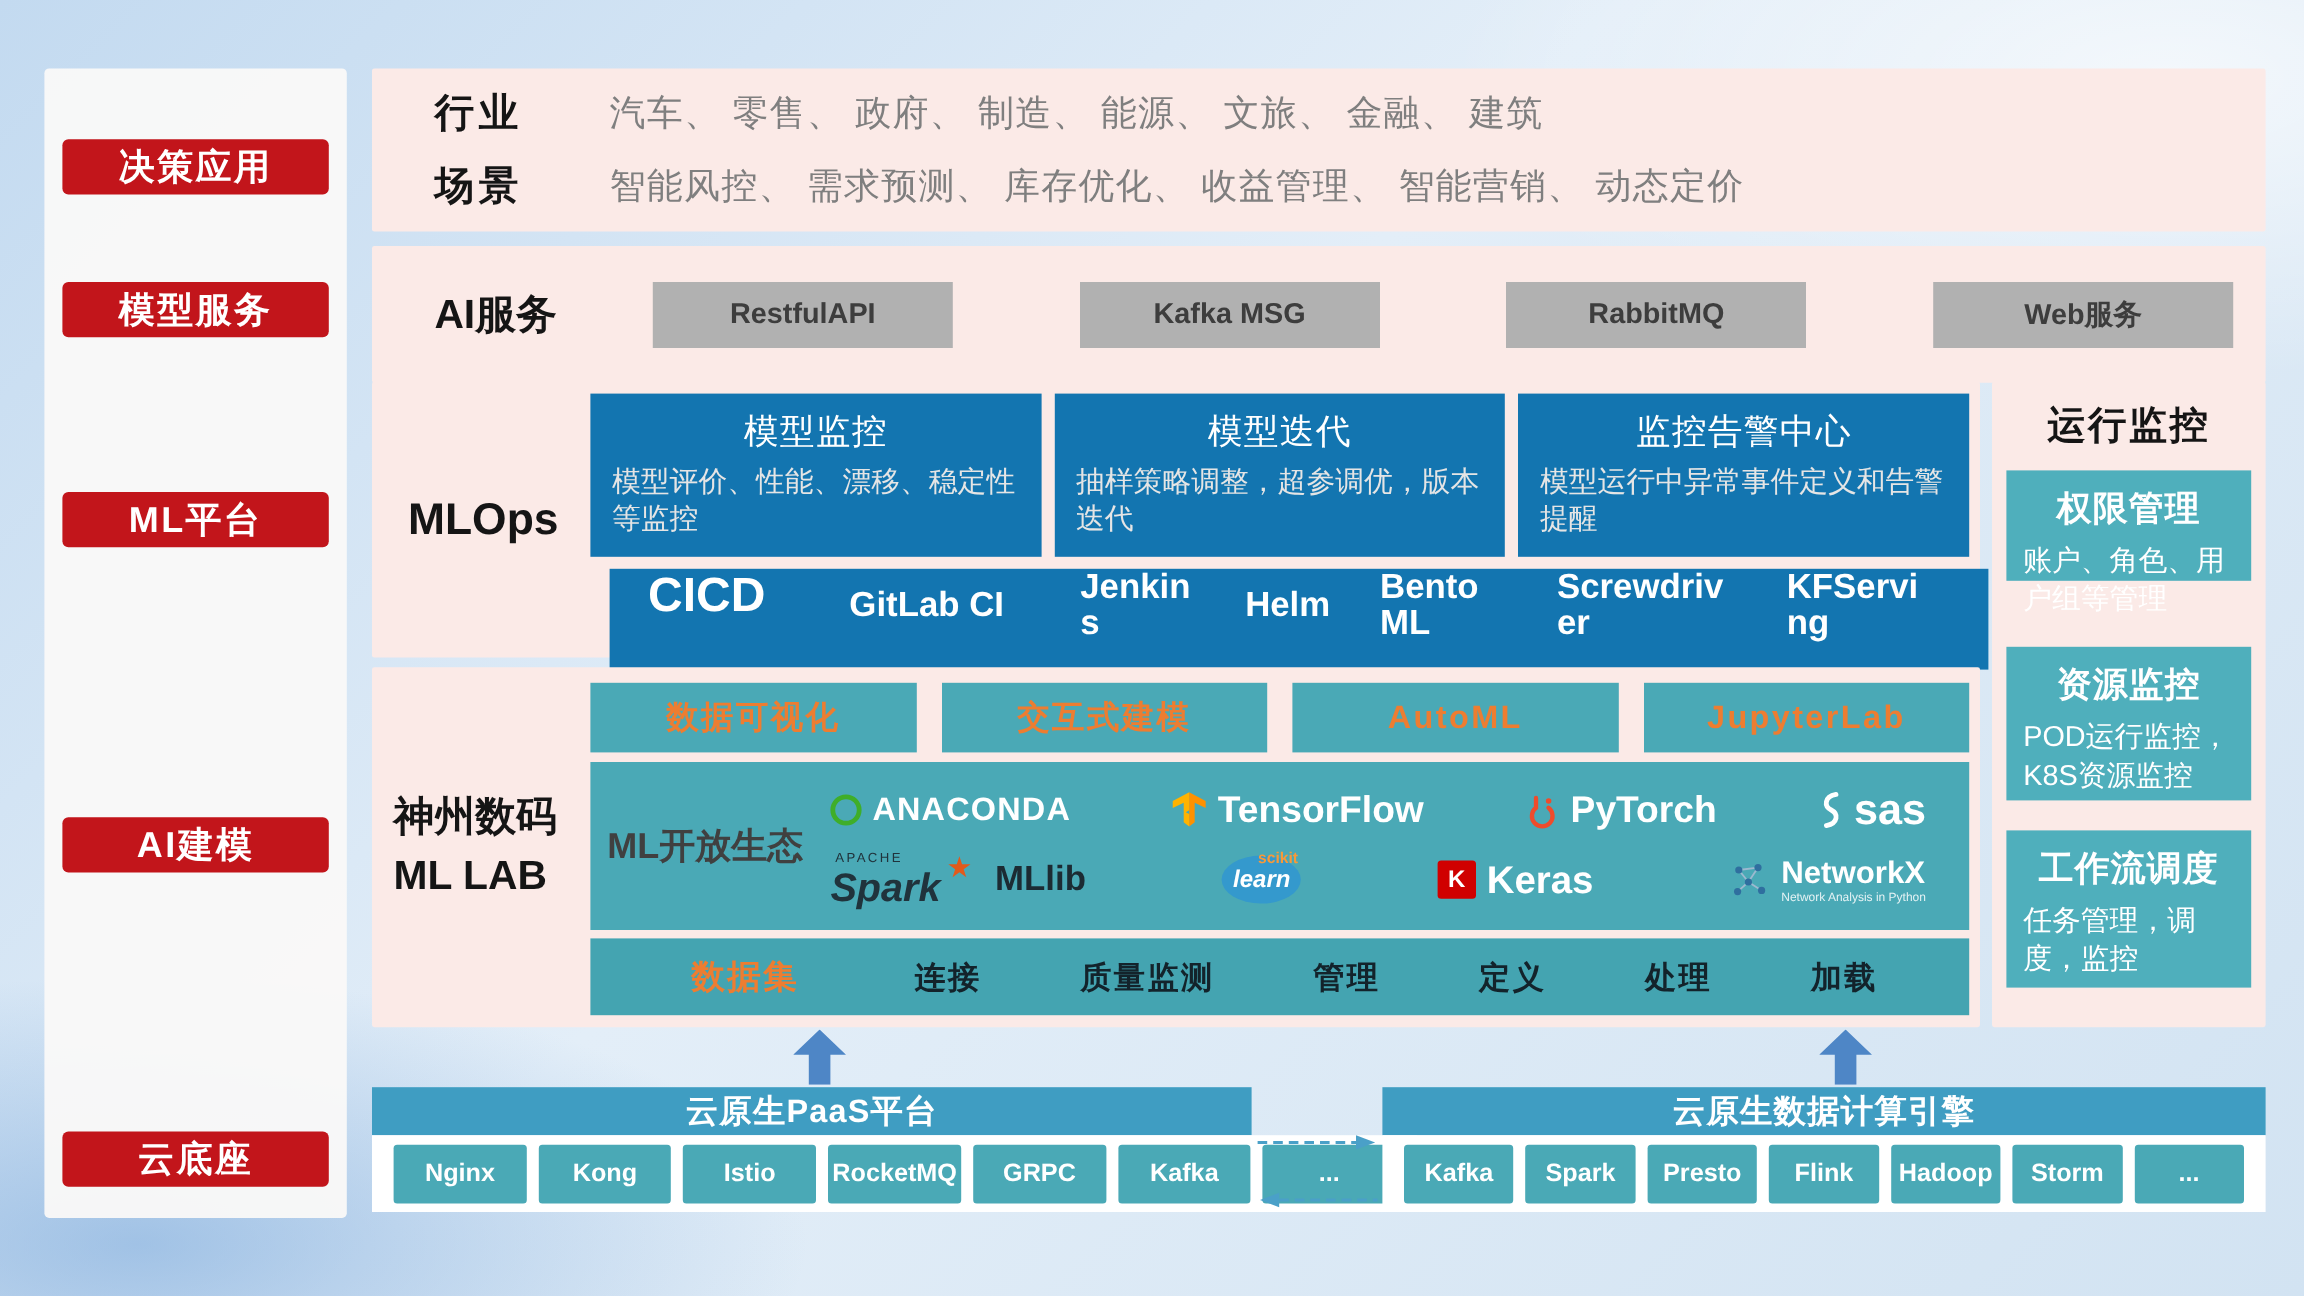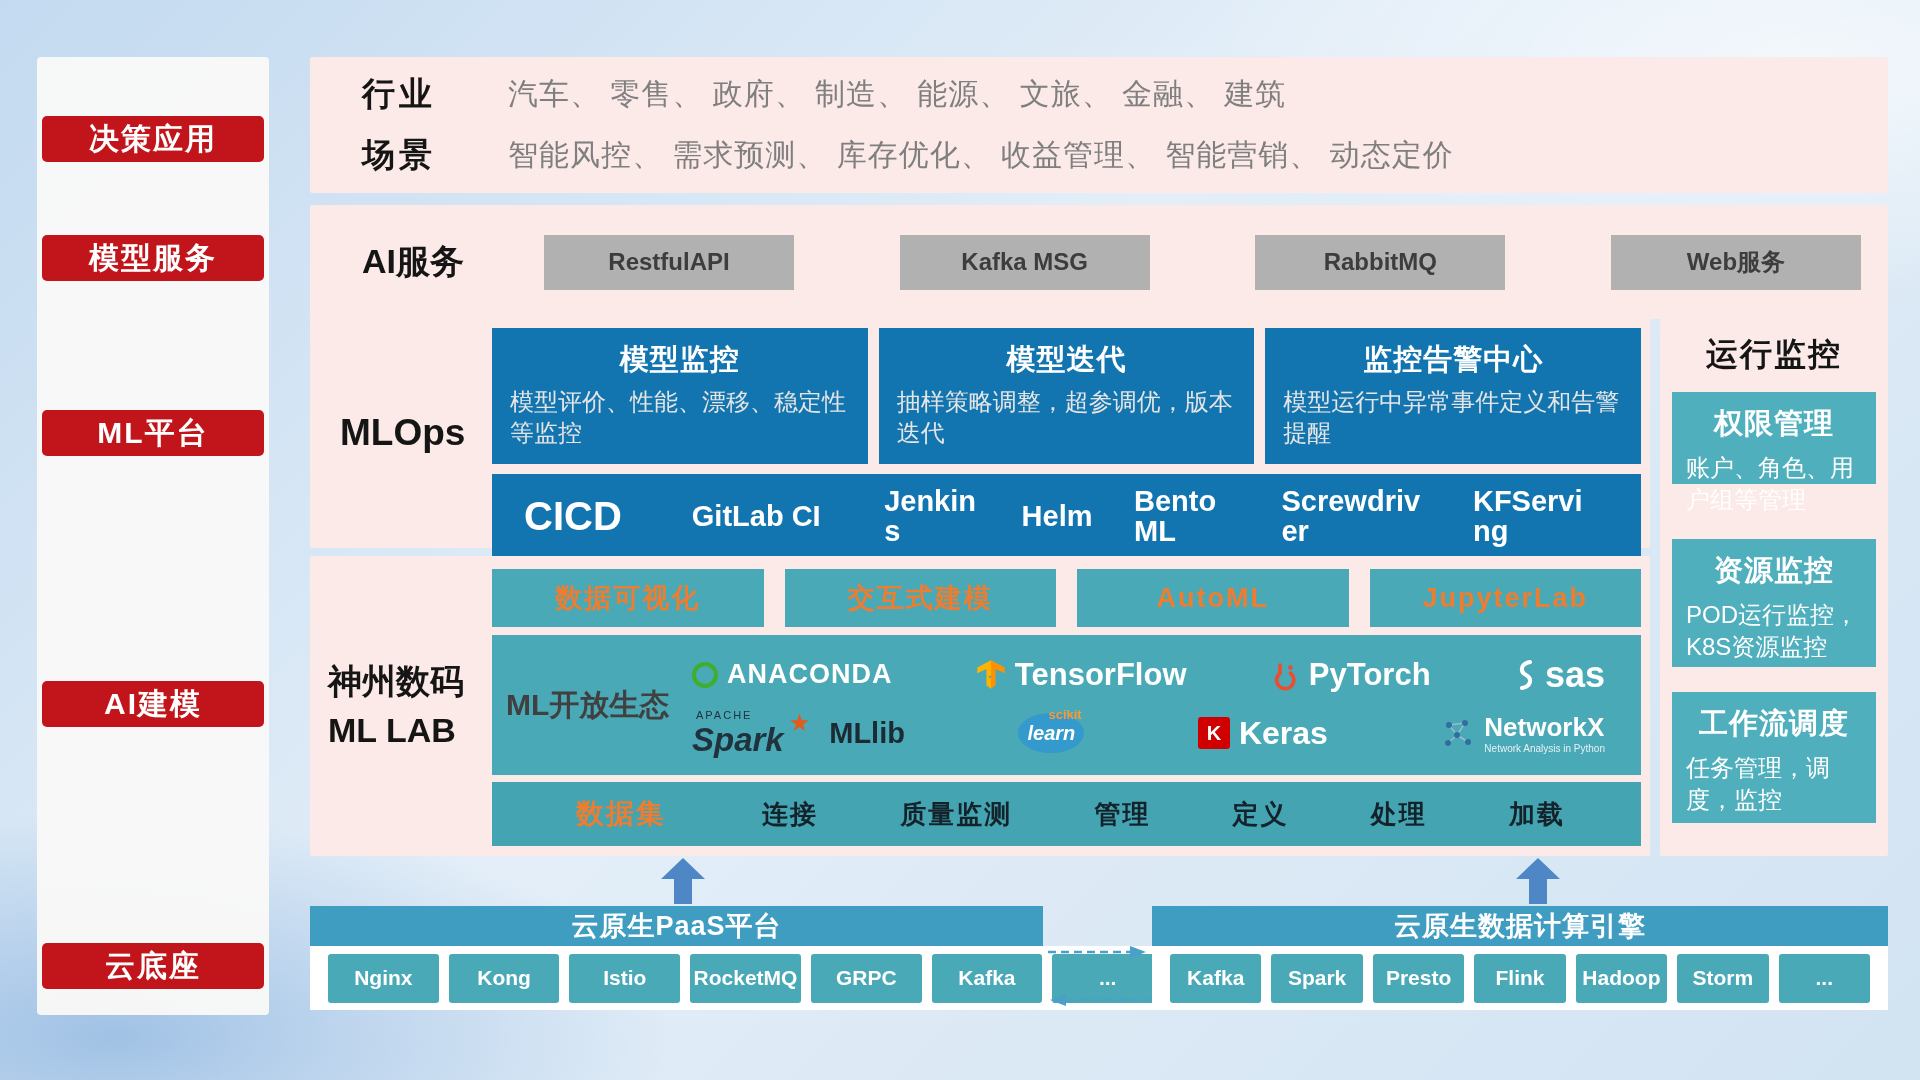--- a/index.html
+++ b/index.html
@@ -7,21 +7,21 @@
   body {
     font-family:"Liberation Sans","DejaVu Sans",sans-serif;
     background:
       radial-gradient(ellipse 900px 360px at 6% 96%, rgba(110,160,215,.55), transparent 62%),
       radial-gradient(ellipse 1000px 420px at 94% 6%, rgba(255,255,255,.65), transparent 60%),
       linear-gradient(135deg,#c3daf0 0%,#e3eef8 45%,#d2e3f2 100%);
   }
   .canvas { position:relative; width:1920px; height:1080px; }
 
   
-  .sidebar { position:absolute; left:37px; top:57px; width:232px; height:958px;
+  .sidebar { position:absolute; left:37px; top:57px; width:252px; height:958px;
     background:rgba(250,249,248,.95); border-radius:4px;text-decoration:underline; }
   .badge { position:absolute; left:50%; transform:translateX(-50%); width:222px; height:46px;
     background:#c2151b; color:#fff; font-weight:bold; font-size:30px; letter-spacing:2px;
     display:flex; align-items:center; justify-content:center; border-radius:5px; }
 
   
   .panel { position:absolute; background:#fbeae7; border-radius:2px; }
   #panel-industry { left:310px; top:57px; width:1578px; height:136px;
     display:flex; flex-direction:column; justify-content:space-evenly; padding-left:52px; }
   .ind-row { display:flex; align-items:center; }
@@ -32,24 +32,24 @@
   .svc-label { margin-left:52px; width:130px; font-size:34px; font-weight:bold; color:#151515; }
   .svc-buttons { flex:1; display:flex; justify-content:space-between; margin:0 27px 0 52px; }
   .gray-btn { width:250px; height:55px; background:#b1b1b1; color:#3d3d3d; font-size:24px;
     font-weight:bold; display:flex; align-items:center; justify-content:center; }
 
   #panel-mlops { left:310px; top:318px; width:1340px; height:230px; }
   .mlops-label { position:absolute; left:30px; top:50%; transform:translateY(-50%);
     font-size:37px; font-weight:bold; color:#151515; }
   .mlops-cards { position:absolute; left:182px; top:10px; width:1149px; display:flex; gap:11px; }
   .blue-card { flex:1; height:136px; background:#1375b0; }
-  .bc-title { text-align:center; color:#fff; font-size:29px; font-weight:bold; margin-top:12px; letter-spacing:1px; }
+  .bc-title { text-align:center; color:#fff; font-size:29px; font-weight:normal; margin-top:12px; letter-spacing:1px; }
   .bc-desc { color:#e5e5e5; font-size:24px; margin:6px 18px 0; line-height:1.3; }
-  .cicd-bar { position:absolute; left:182px; top:156px; width:1149px; height:84px;
-    background:#1375b0; display:flex; align-items:center; }
+  .cicd-bar { position:absolute; left:198px; top:156px; width:1149px; height:84px;
+    background:#1375b0; display:flex; align-items:flex-start; }
   .cicd-label { color:#fff; font-size:40px; font-weight:bold; margin-left:32px; }
   .cicd-items { flex:1; display:flex; justify-content:space-between; align-items:center; margin:0 44px 0 70px; }
   .cicd-items > span { color:#fff; font-weight:bold; font-size:29px; line-height:1.05; word-break:break-all; }
   .cicd-items > span:nth-child(1) { white-space:nowrap; }
   .cicd-items > span:nth-child(2) { width:96px;margin-left:22px; }
   .cicd-items > span:nth-child(4) { width:106px; }
   .cicd-items > span:nth-child(5) { width:150px; }
   .cicd-items > span:nth-child(6) { width:124px; }
 
   #panel-mllab { left:310px; top:556px; width:1340px; height:300px; }

